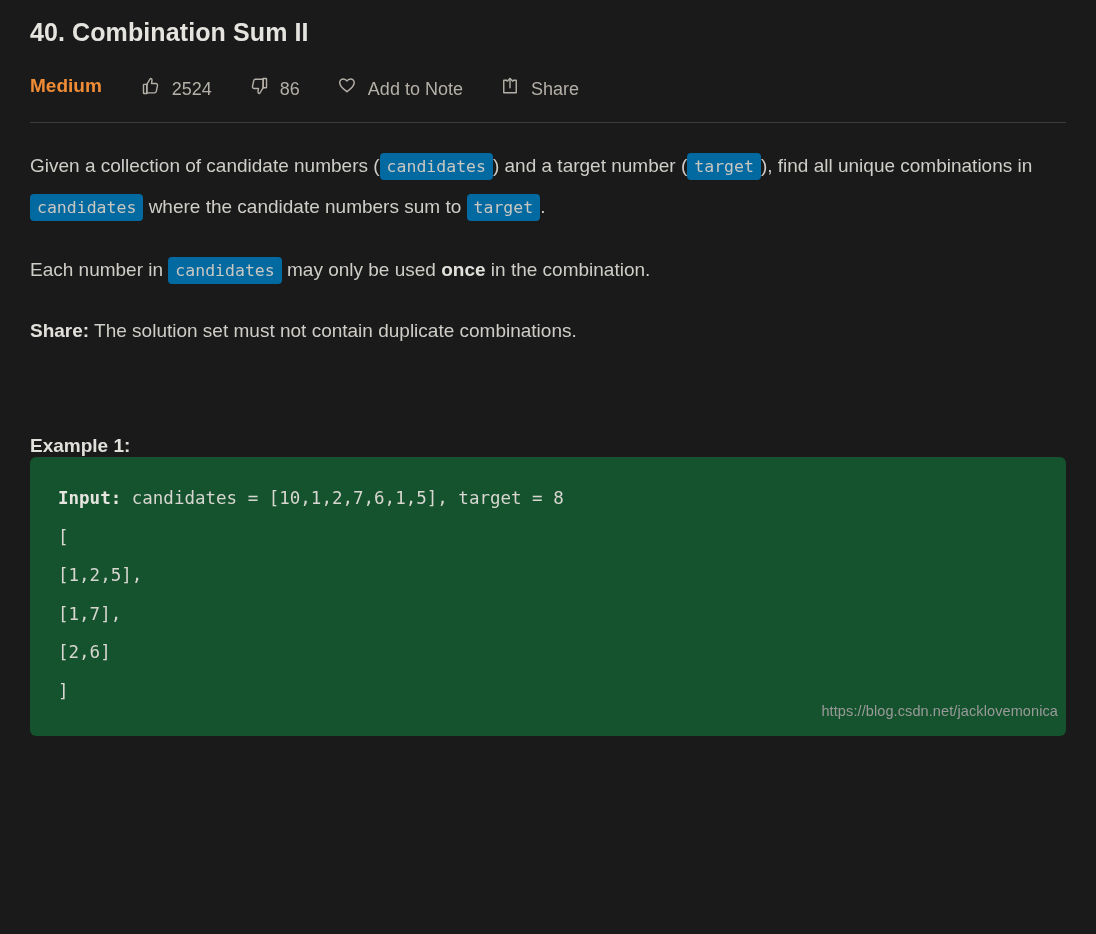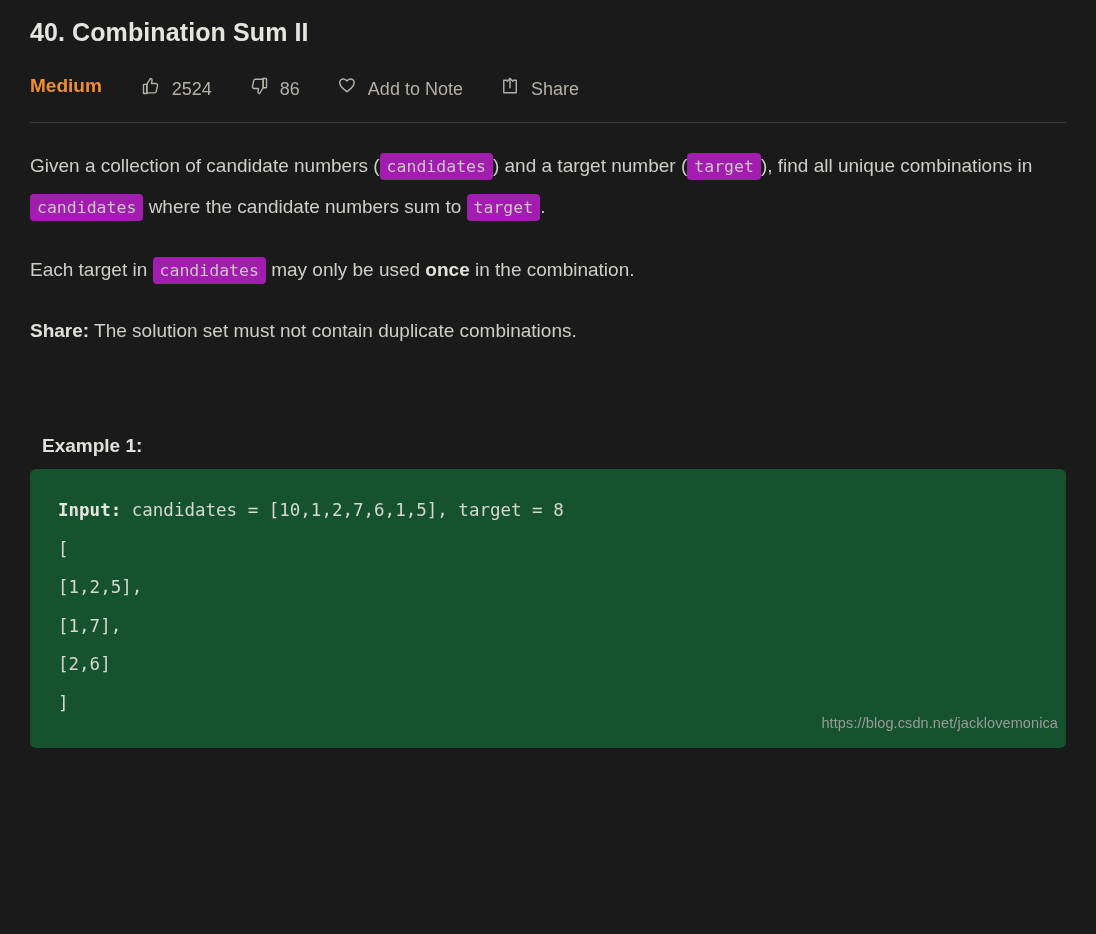--- a/index.html
+++ b/index.html
@@ -88,34 +88,34 @@
     line-height: 40px;
     color: #cfcdc7;
     margin: 0 0 22px 0;
     max-width: 1030px;
   }
   .para.tight { margin-bottom: 20px; }
 
   code.inline {
     font-family: "DejaVu Sans Mono", monospace;
     font-size: 16.5px;
-    background: #a21caf;
+    background: #0369a1;
     color: #c9c7c1;
     border-radius: 4px;
     padding: 4px 7px;
     white-space: nowrap;
   }
 
   b, strong { font-weight: bold; color: #e2e0da; }
 
   .example-heading {
     font-size: 19px;
     font-weight: bold;
     color: #e2e0da;
-    margin: 12px;
+    margin: 0;
     padding-top: 62px;
   }
 
   
   .code-block {
     background: #14532d;
     border-radius: 6px;
     padding: 22px 28px 26px 28px;
     width: 1036px;
     box-sizing: border-box;
@@ -192,21 +192,21 @@
     </div>
 
   </div>
 
   <div class="divider"></div>
 
   <div class="content">
 
     <p class="para"><span>Given a collection of candidate numbers (</span><code class="inline">candidates</code><span>) and a target number (</span><code class="inline">target</code><span>), find all unique combinations in</span> <code class="inline">candidates</code> <span>where the candidate numbers sum to</span> <code class="inline">target</code><span>.</span></p>
 
-    <p class="para tight"><span>Each target in</span> <code class="inline">candidates</code> <span>may only be used</span> <b>once</b> <span>in the combination.</span></p>
+    <p class="para tight"><span>Each number in</span> <code class="inline">candidates</code> <span>may only be used</span> <b>once</b> <span>in the combination.</span></p>
 
     <p class="para"><b>Share:</b> <span>The solution set must not contain duplicate combinations.</span></p>
 
     <h2 class="example-heading">Example 1:</h2>
 
     <div class="code-block">
       <div class="code-line"><b>Input:</b><span> candidates = [10,1,2,7,6,1,5], target = 8</span></div>
       <div class="code-line">[</div>
       <div class="code-line">[1,2,5],</div>
       <div class="code-line">[1,7],</div>

